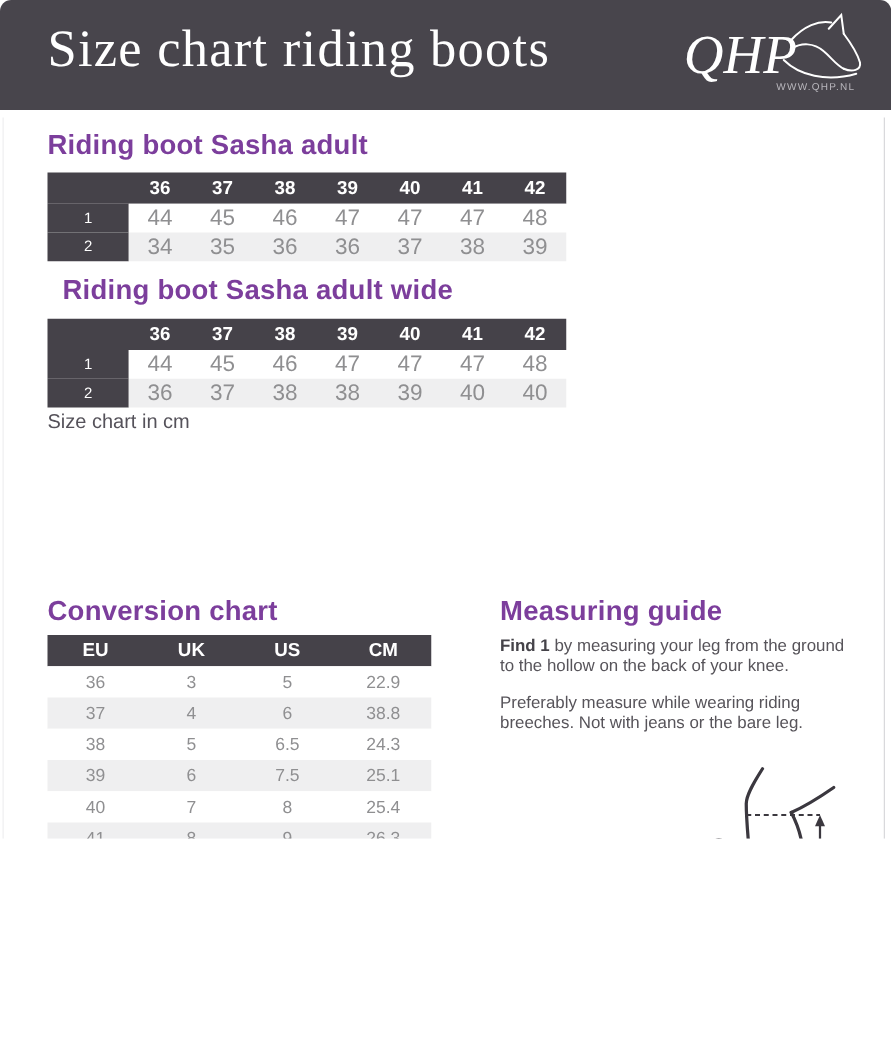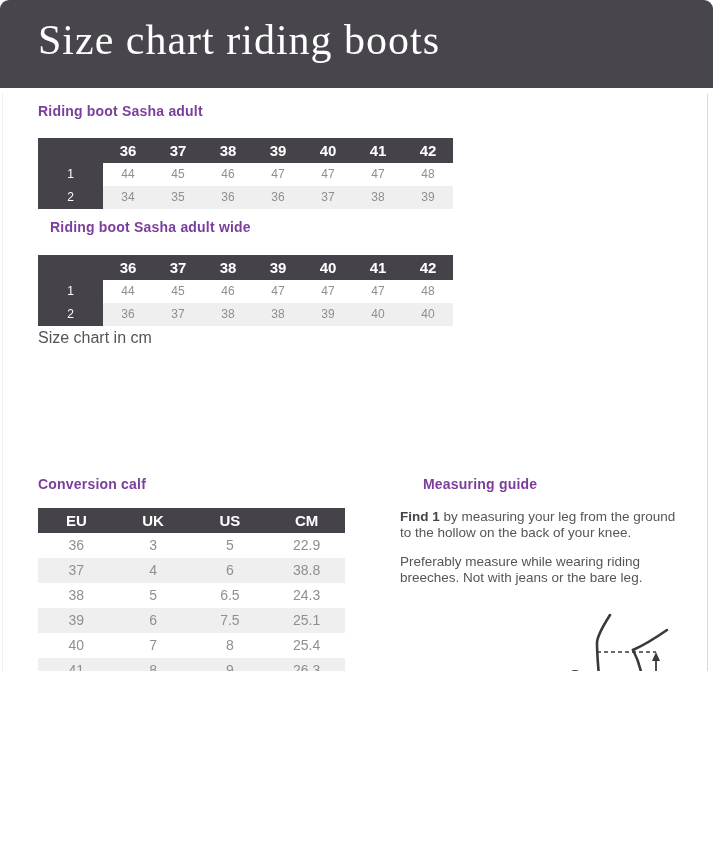--- a/index.html
+++ b/index.html
@@ -8,41 +8,41 @@
 
   
   .header{position:absolute;left:0;top:0;width:713px;height:88px;
           background:#48454c;border-radius:9px 9px 0 0;}
   .title{position:absolute;left:38px;top:16px;margin:0;
          font-family:"Liberation Serif",serif;font-weight:400;
          font-size:42px;color:#ffffff;letter-spacing:1px;white-space:nowrap;}
   .logo{position:absolute;right:4px;top:8px;}
 
   
-  .heading{position:absolute;margin:0;font-size:14px;font-weight:700;
+  .heading{position:absolute;margin:0;font-size:22px;font-weight:700;
            color:#7c3e9c;letter-spacing:.2px;white-space:nowrap;}
   .h-adult{left:38px;top:103px;}
   .h-wide{left:38px;top:219px;margin-left:12px;}
   .h-conv{left:38px;top:476px;}
-  .h-meas{left:400px;top:476px;margin-left:23px;}
+  .h-meas{left:400px;top:476px;}
 
   
   .size-table{position:absolute;width:415px;}
   .st-0{left:38px;top:138px;}
   .st-1{left:38px;top:255px;}
   .thead{display:flex;height:25px;background:#454249;}
   .corner{width:65px;}
   .hcell{width:50px;line-height:25px;text-align:center;color:#fff;
          font-weight:700;font-size:15px;}
   .trow{display:flex;height:23px;}
   .rlabel{width:65px;background:#454249;color:#fff;font-size:12px;
           text-align:center;line-height:23px;}
   .cells{display:flex;flex:1;background:#ffffff;}
   .cells.alt{background:#efeff0;}
-  .cell{width:50px;text-align:center;line-height:23px;font-size:12px;color:#8f8f91;}
+  .cell{width:50px;text-align:center;line-height:23px;font-size:18px;color:#8f8f91;}
 
   .note{position:absolute;left:38px;top:329px;font-size:16px;color:#55525a;}
 
   
   .conv{position:absolute;left:38px;top:508px;width:307px;}
   .chead{display:flex;height:25px;background:#454249;justify-content:flex-end;}
   .chcell{flex:1;line-height:25px;text-align:center;color:#fff;
           font-weight:700;font-size:15px;}
   .crow{display:flex;height:25px;background:#fff;}
   .crow.alt{background:#efeff0;}
@@ -62,20 +62,33 @@
   .edge-r{position:absolute;right:5px;top:94px;height:748px;width:1px;background:#d9d9dc;}
   .edge-l{position:absolute;left:2px;top:94px;height:748px;width:1px;background:#efeff1;}
 </style>
 </head>
 <body>
 
 <div class="page">
 
   <div class="header">
     <h1 class="title">Size chart riding boots</h1>
+    <div class="logo">
+      <svg width="168" height="72" viewBox="0 0 168 72">
+        <text x="6" y="50" font-family="Liberation Serif, serif" font-style="italic" font-size="44" fill="#ffffff">QHP</text>
+        <g fill="none" stroke="#ffffff" stroke-width="1.6" stroke-linecap="round">
+          <path d="M92,24 C102,13 114,8 124,10"></path>
+          <path d="M122,15 L132,4 L134,19"></path>
+          <path d="M134,19 C140,27 145,35 147,42 C148,48 141,50 134,47"></path>
+          <path d="M134,47 C128,44 124,38 118,33 C110,26 100,26 92,31"></path>
+          <path d="M86,40 C98,52 120,58 144,51"></path>
+        </g>
+        <text x="80" y="64" font-size="8" letter-spacing="1" fill="#b9b7bd">WWW.QHP.NL</text>
+      </svg>
+    </div>
   </div>
 
   <h2 class="heading h-adult">Riding boot Sasha adult</h2>
   <div class="size-table st-0">
       <div class="thead">
         <div class="corner"></div>
         <div class="hcell">36</div>
         <div class="hcell">37</div>
         <div class="hcell">38</div>
         <div class="hcell">39</div>
@@ -142,21 +155,21 @@
           <div class="cell">38</div>
           <div class="cell">39</div>
           <div class="cell">40</div>
           <div class="cell">40</div>
         </div>
       </div>
     </div>
 
   <div class="note">Size chart in cm</div>
 
-  <h2 class="heading h-conv">Conversion calf</h2>
+  <h2 class="heading h-conv">Conversion chart</h2>
   <div class="conv">
       <div class="chead">
         <div class="chcell">EU</div>
         <div class="chcell">UK</div>
         <div class="chcell">US</div>
         <div class="chcell">CM</div>
       </div>
       <div class="crow">
         <div class="ccell">36</div>
         <div class="ccell">3</div>

